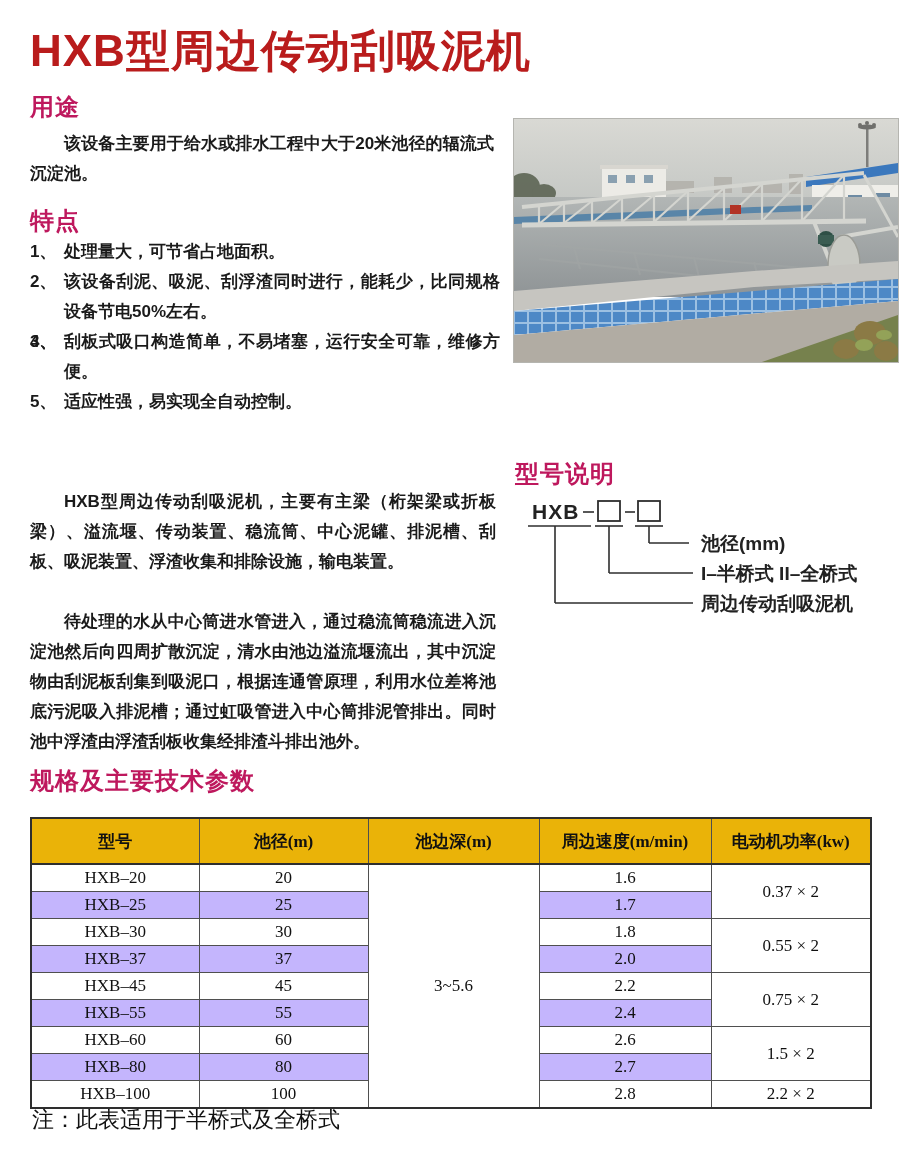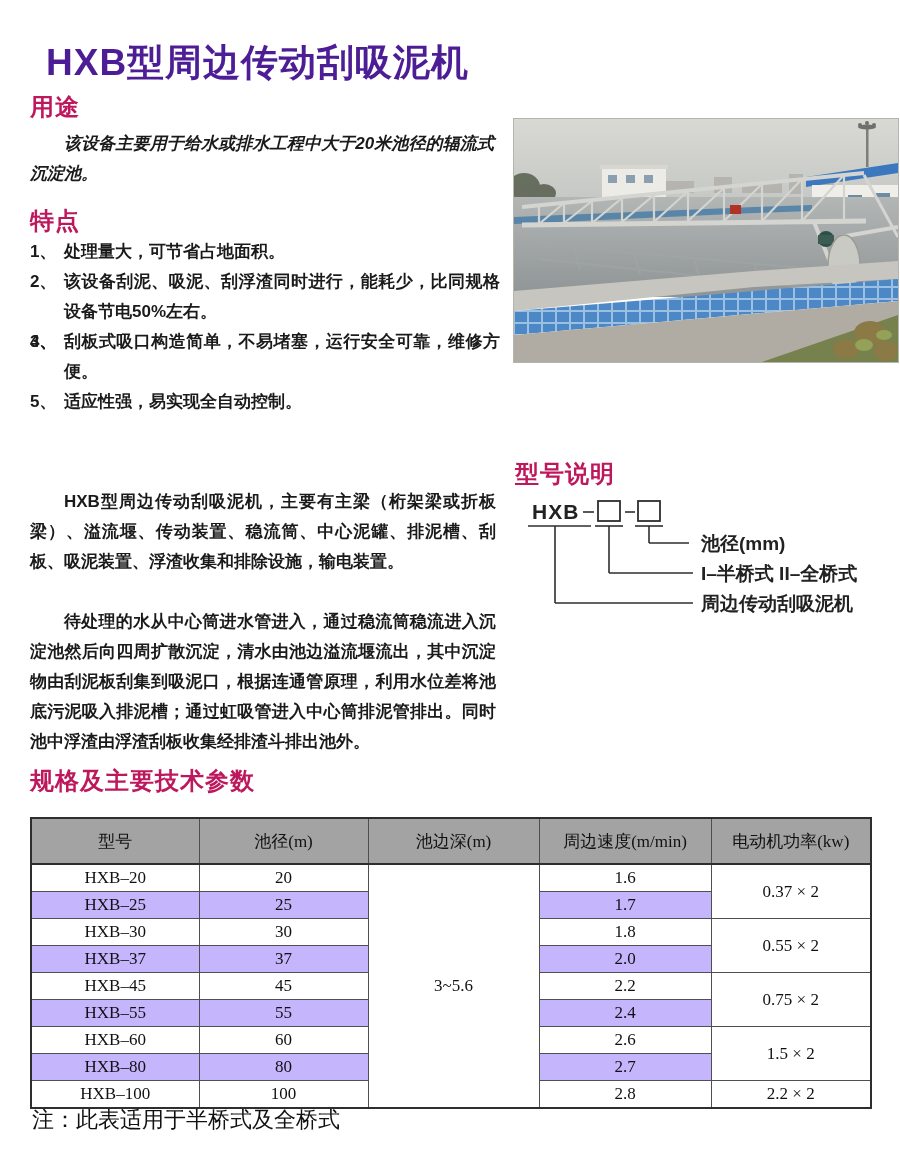--- a/index.html
+++ b/index.html
@@ -1,22 +1,22 @@
 <!DOCTYPE html>
 <html><head>
 <meta charset="utf-8">
 <style>
   html,body { margin:0; padding:0; background:#ffffff; }
   .page {
     position:relative; width:900px; height:1152px; background:#ffffff;
     font-family:"Liberation Sans", sans-serif; color:#1a1a1a; overflow:hidden;
   }
   .page-title {
-    position:absolute; left:30px; top:22px; margin:16px;
-    font-size:37px; font-weight:bold; color:#4c1d95; letter-spacing:1px;
+    position:absolute; left:30px; top:22px; margin:0;
+    font-size:44px; font-weight:bold; color:#b91c1c; letter-spacing:1px;
   }
   .sec-heading {
     position:absolute; margin:0; font-size:24px; font-weight:bold; color:#be185d;
     letter-spacing:1px;
   }
   .bodytext {
     position:absolute; margin:0; font-size:17px; line-height:30px; font-weight:bold;
     color:#1a1a1a; text-align:justify;
   }
   .indent { text-indent:2em; }
@@ -30,39 +30,39 @@
   .photo-frame svg { display:block; }
   .model-diagram { position:absolute; left:515px; top:488px; }
   .diagram-text { font-family:"Liberation Sans", sans-serif; font-weight:bold; fill:#222222; }
   .spec-table-wrap { position:absolute; left:30px; top:817px; }
   table.spec-table {
     border-collapse:collapse; width:840px; table-layout:fixed;
     font-family:"Liberation Serif", serif; font-size:17px; color:#111111;
     text-align:center; border:2px solid #2e2e2e;
   }
   table.spec-table th {
-    background:#a3a3a3; height:44px; font-weight:normal;
+    background:#eab308; height:44px; font-weight:bold;
     border:1px solid #4f4f4f; border-bottom:2px solid #2e2e2e; padding:0;
   }
   table.spec-table td { height:26px; border:1px solid #4f4f4f; padding:0; }
   tr.alt td.stripe { background:#c4b5fd; }
   .table-note {
     position:absolute; left:32px; top:1105px; margin:0;
     font-family:"Liberation Serif", serif; font-size:22px; color:#111111;
   }
 </style>
 </head>
 <body>
 
 <div class="page">
 
   <h1 class="page-title">HXB型周边传动刮吸泥机</h1>
 
   <h2 class="sec-heading" style="left:30px; top:91px;">用途</h2>
-  <p class="bodytext indent" style="left:30px; top:129px; width:464px;font-style:italic;">该设备主要用于给水或排水工程中大于20米池径的辐流式沉淀池。</p>
+  <p class="bodytext indent" style="left:30px; top:129px; width:464px;">该设备主要用于给水或排水工程中大于20米池径的辐流式沉淀池。</p>
 
   <h2 class="sec-heading" style="left:30px; top:205px;">特点</h2>
   <div class="feature-list">
     <div class="feature-item">
       <span class="feature-num">1、</span>
       <span>处理量大，可节省占地面积。</span>
     </div>
     <div class="feature-item">
       <span class="feature-num">2、</span>
       <span>该设备刮泥、吸泥、刮浮渣同时进行，能耗少，比同规格设备节电50%左右。</span>

